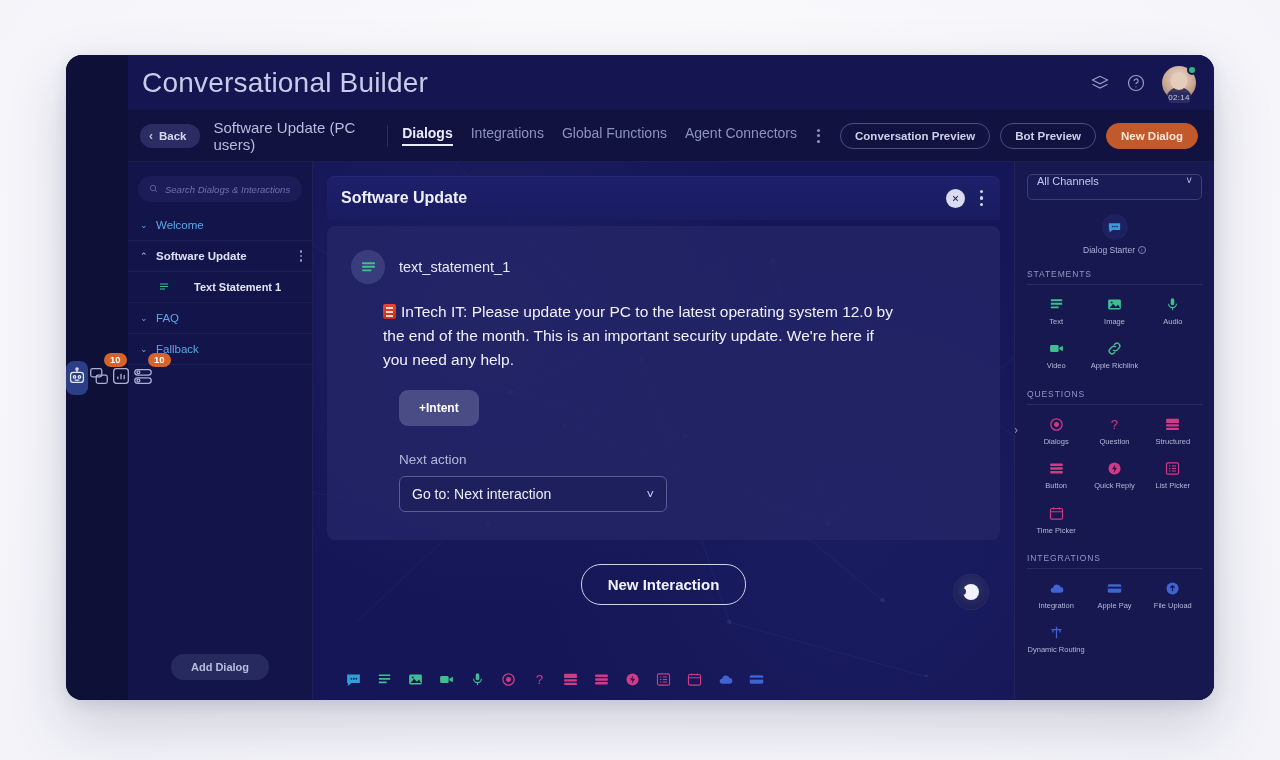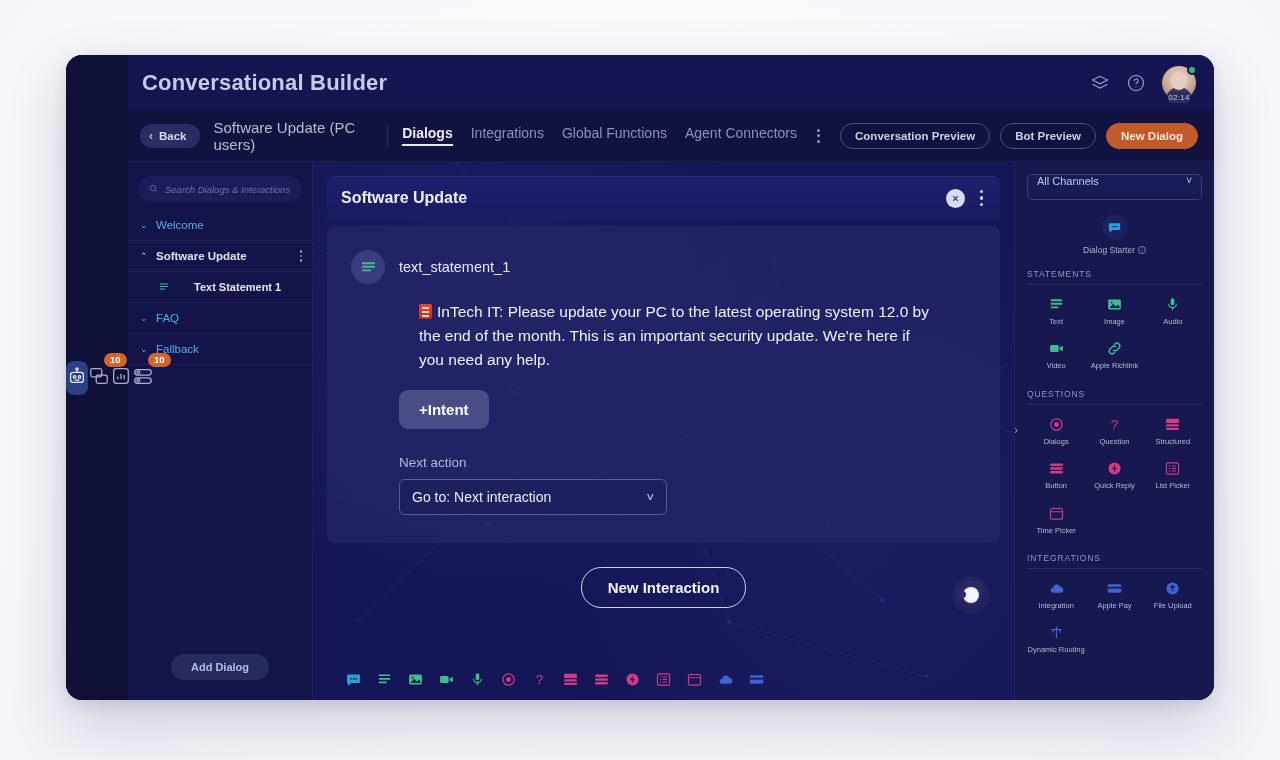--- a/index.html
+++ b/index.html
@@ -59,21 +59,21 @@
 
   
   .topbar {
     height: 55px; flex: 0 0 55px;
     background: #141551;
     display: flex; align-items: center;
     padding: 0 18px 0 14px;
     position: relative;
   }
   .app-title {
-    font-size: 22px; color: #c8cbe8; font-weight: bold; letter-spacing: .2px;
+    font-size: 28px; color: #c8cbe8; font-weight: normal; letter-spacing: .2px;
   }
   .topbar-right { margin-left: auto; display: flex; align-items: center; gap: 16px; }
   .tb-icon { width: 20px; height: 20px; cursor: pointer; }
   .tb-icon svg { width: 20px; height: 20px; stroke: #9a9ec6; fill: none; stroke-width: 1.4; }
   .avatar-wrap { position: relative; width: 34px; height: 34px; cursor: pointer; }
   .avatar {
     width: 34px; height: 34px; border-radius: 50%;
     background: radial-gradient(circle at 50% 35%, #e9d7cb 0%, #c9a893 55%, #8d6a55 100%);
     overflow: hidden; position: relative;
   }
@@ -214,34 +214,34 @@
   }
   .stmt-row { display:flex; align-items:center; gap:14px; margin-bottom:16px; }
   .stmt-ico {
     width:34px; height:34px; border-radius:50%;
     background:#3a3d7d; display:flex; align-items:center; justify-content:center;
   }
   .stmt-ico svg { width:17px; height:17px; }
   .stmt-name { font-size:14.5px; color:#e7e9fb; }
   .stmt-text {
     font-size:15.5px; line-height:1.55; color:#f0f1ff; max-width: 510px;
-    margin-left: 68px; margin-bottom: 18px;
+    margin-left: 32px; margin-bottom: 18px;
   }
   .emoji-badge {
     display:inline-block; width:13px; height:15px; vertical-align:-2px;
     background:linear-gradient(180deg,#e8472f 0%, #c52d1c 100%);
     border-radius:2px; position:relative; margin-right:5px;
   }
   .emoji-badge::after{
     content:''; position:absolute; left:3px; top:3px; width:7px; height:2px;
     background:#ffd7cf; box-shadow:0 4px 0 #ffd7cf, 0 8px 0 #ffd7cf;
   }
   .intent-btn {
     margin-left:48px;
-    background:#4a4d85; color:#ffffff; font-size:15px; font-weight:bold;
+    background:#4a4d85; color:#ffffff; font-size:12px; font-weight:bold;
     border-radius: 9px; padding: 11px 20px; display:inline-block; cursor:pointer;
   }
   .next-action-label { margin-left:48px; margin-top:26px; font-size:13.5px; color:#b5b8d8; }
   .select-box {
     margin-left:48px; margin-top:9px; width: 268px;
     border:1px solid #595d94; border-radius:6px;
     height:36px; display:flex; align-items:center; padding:16px 12px;
     color:#edeefc; font-size:14px; cursor:pointer; background: rgba(25,27,80,.4);
   }
   .select-box .chev { margin-left:auto; font-size:13px; color:#cfd2ee; }

